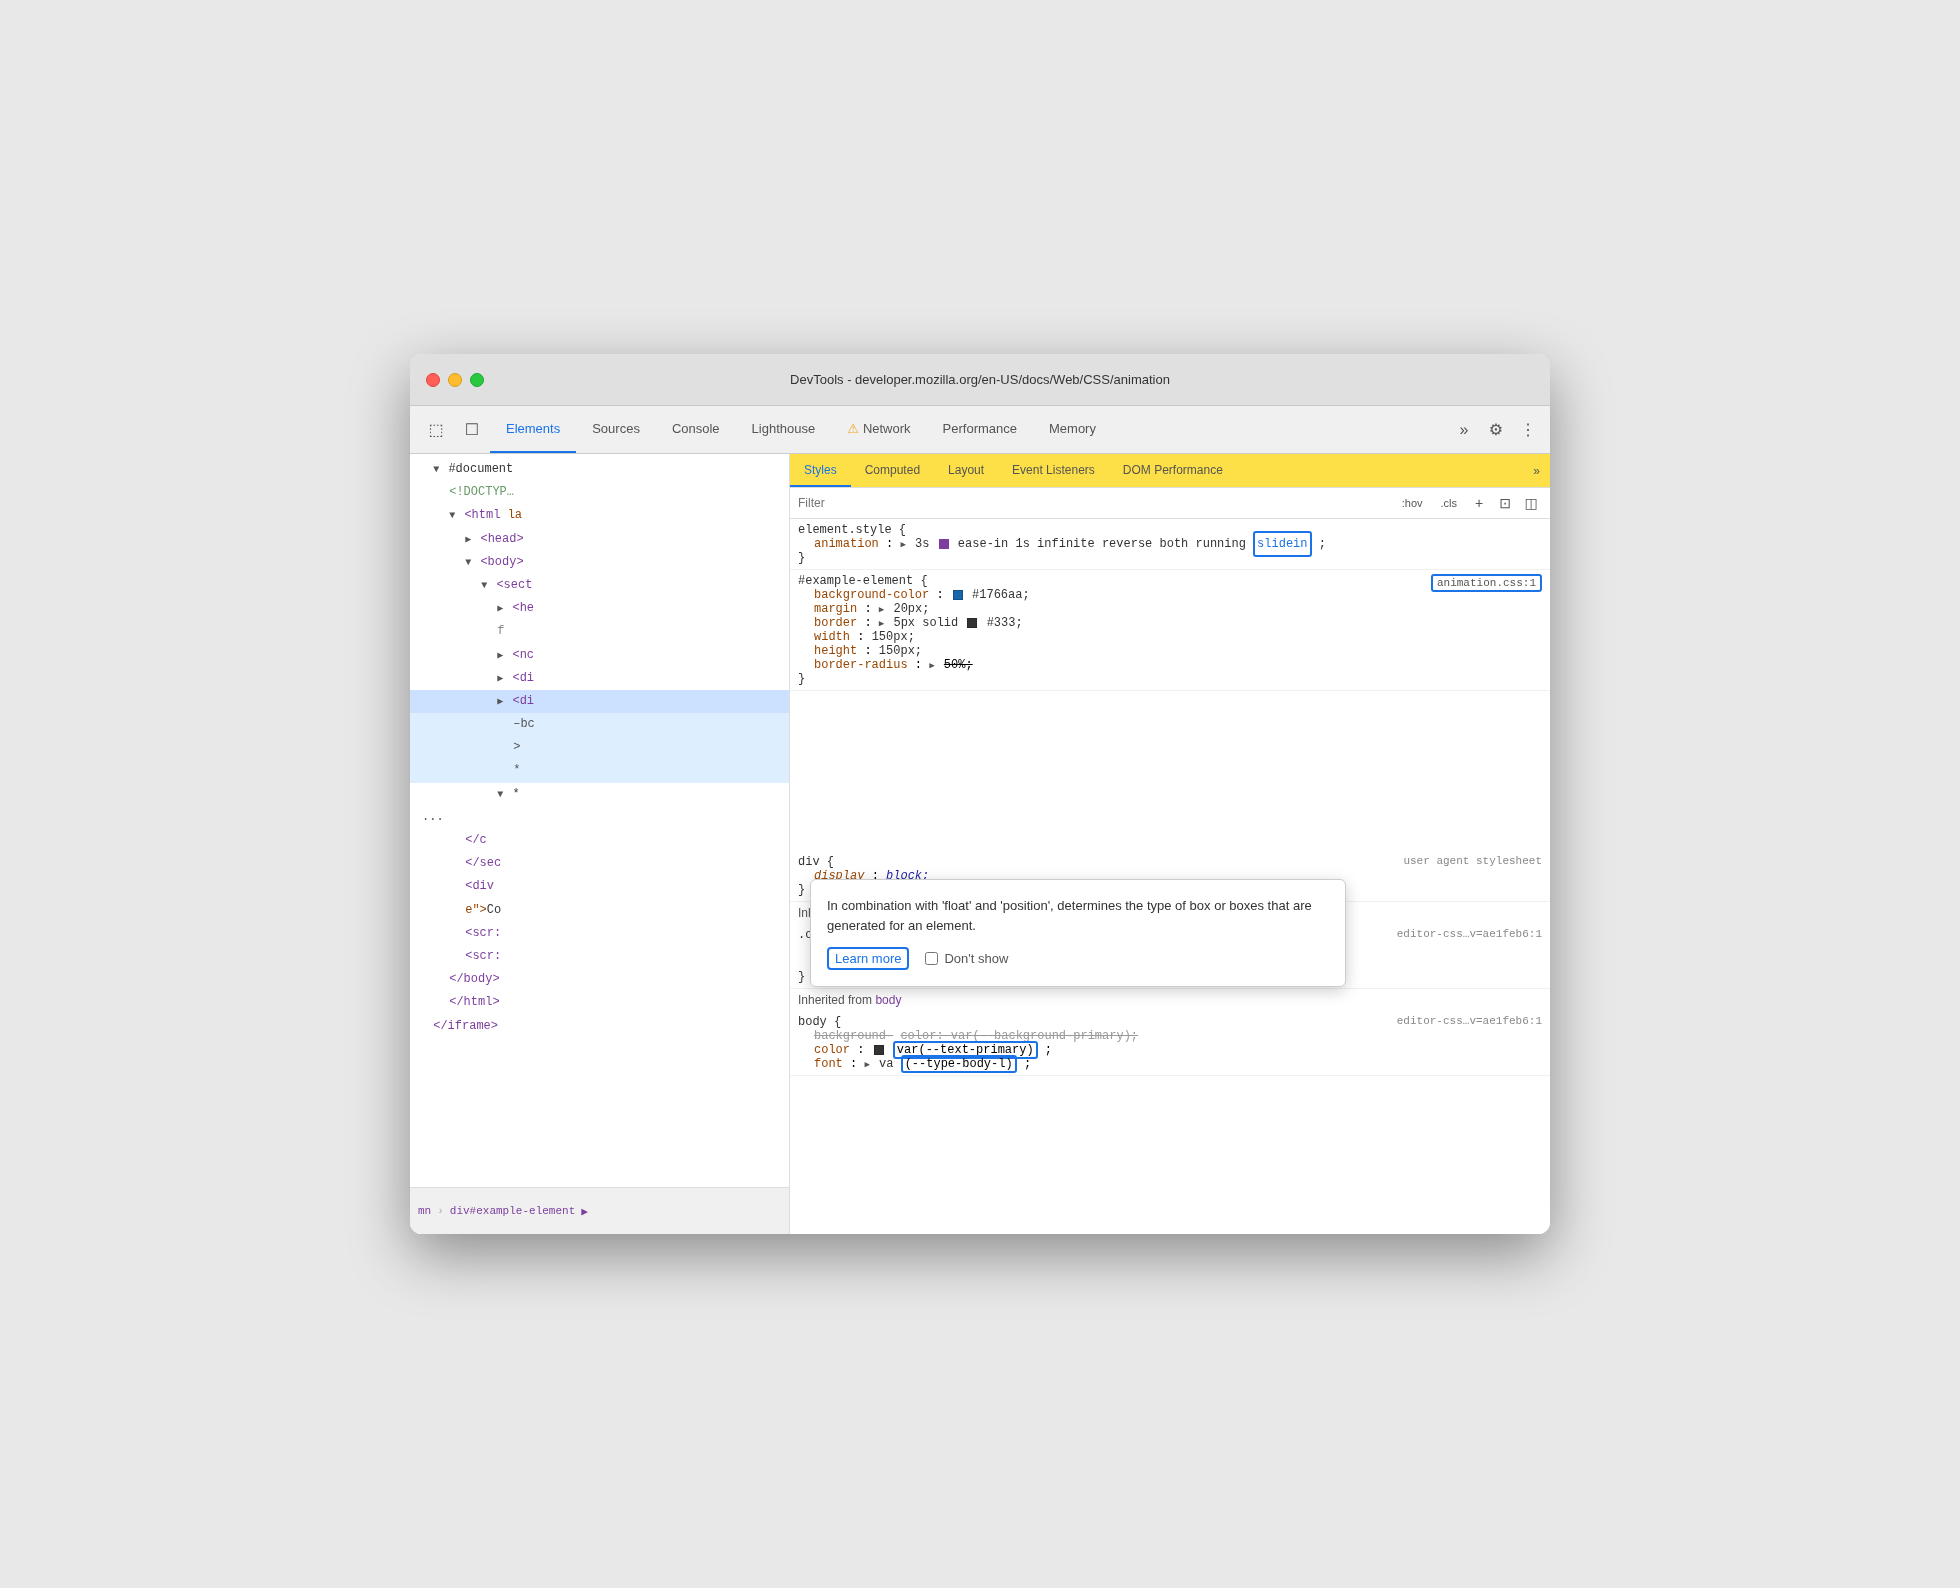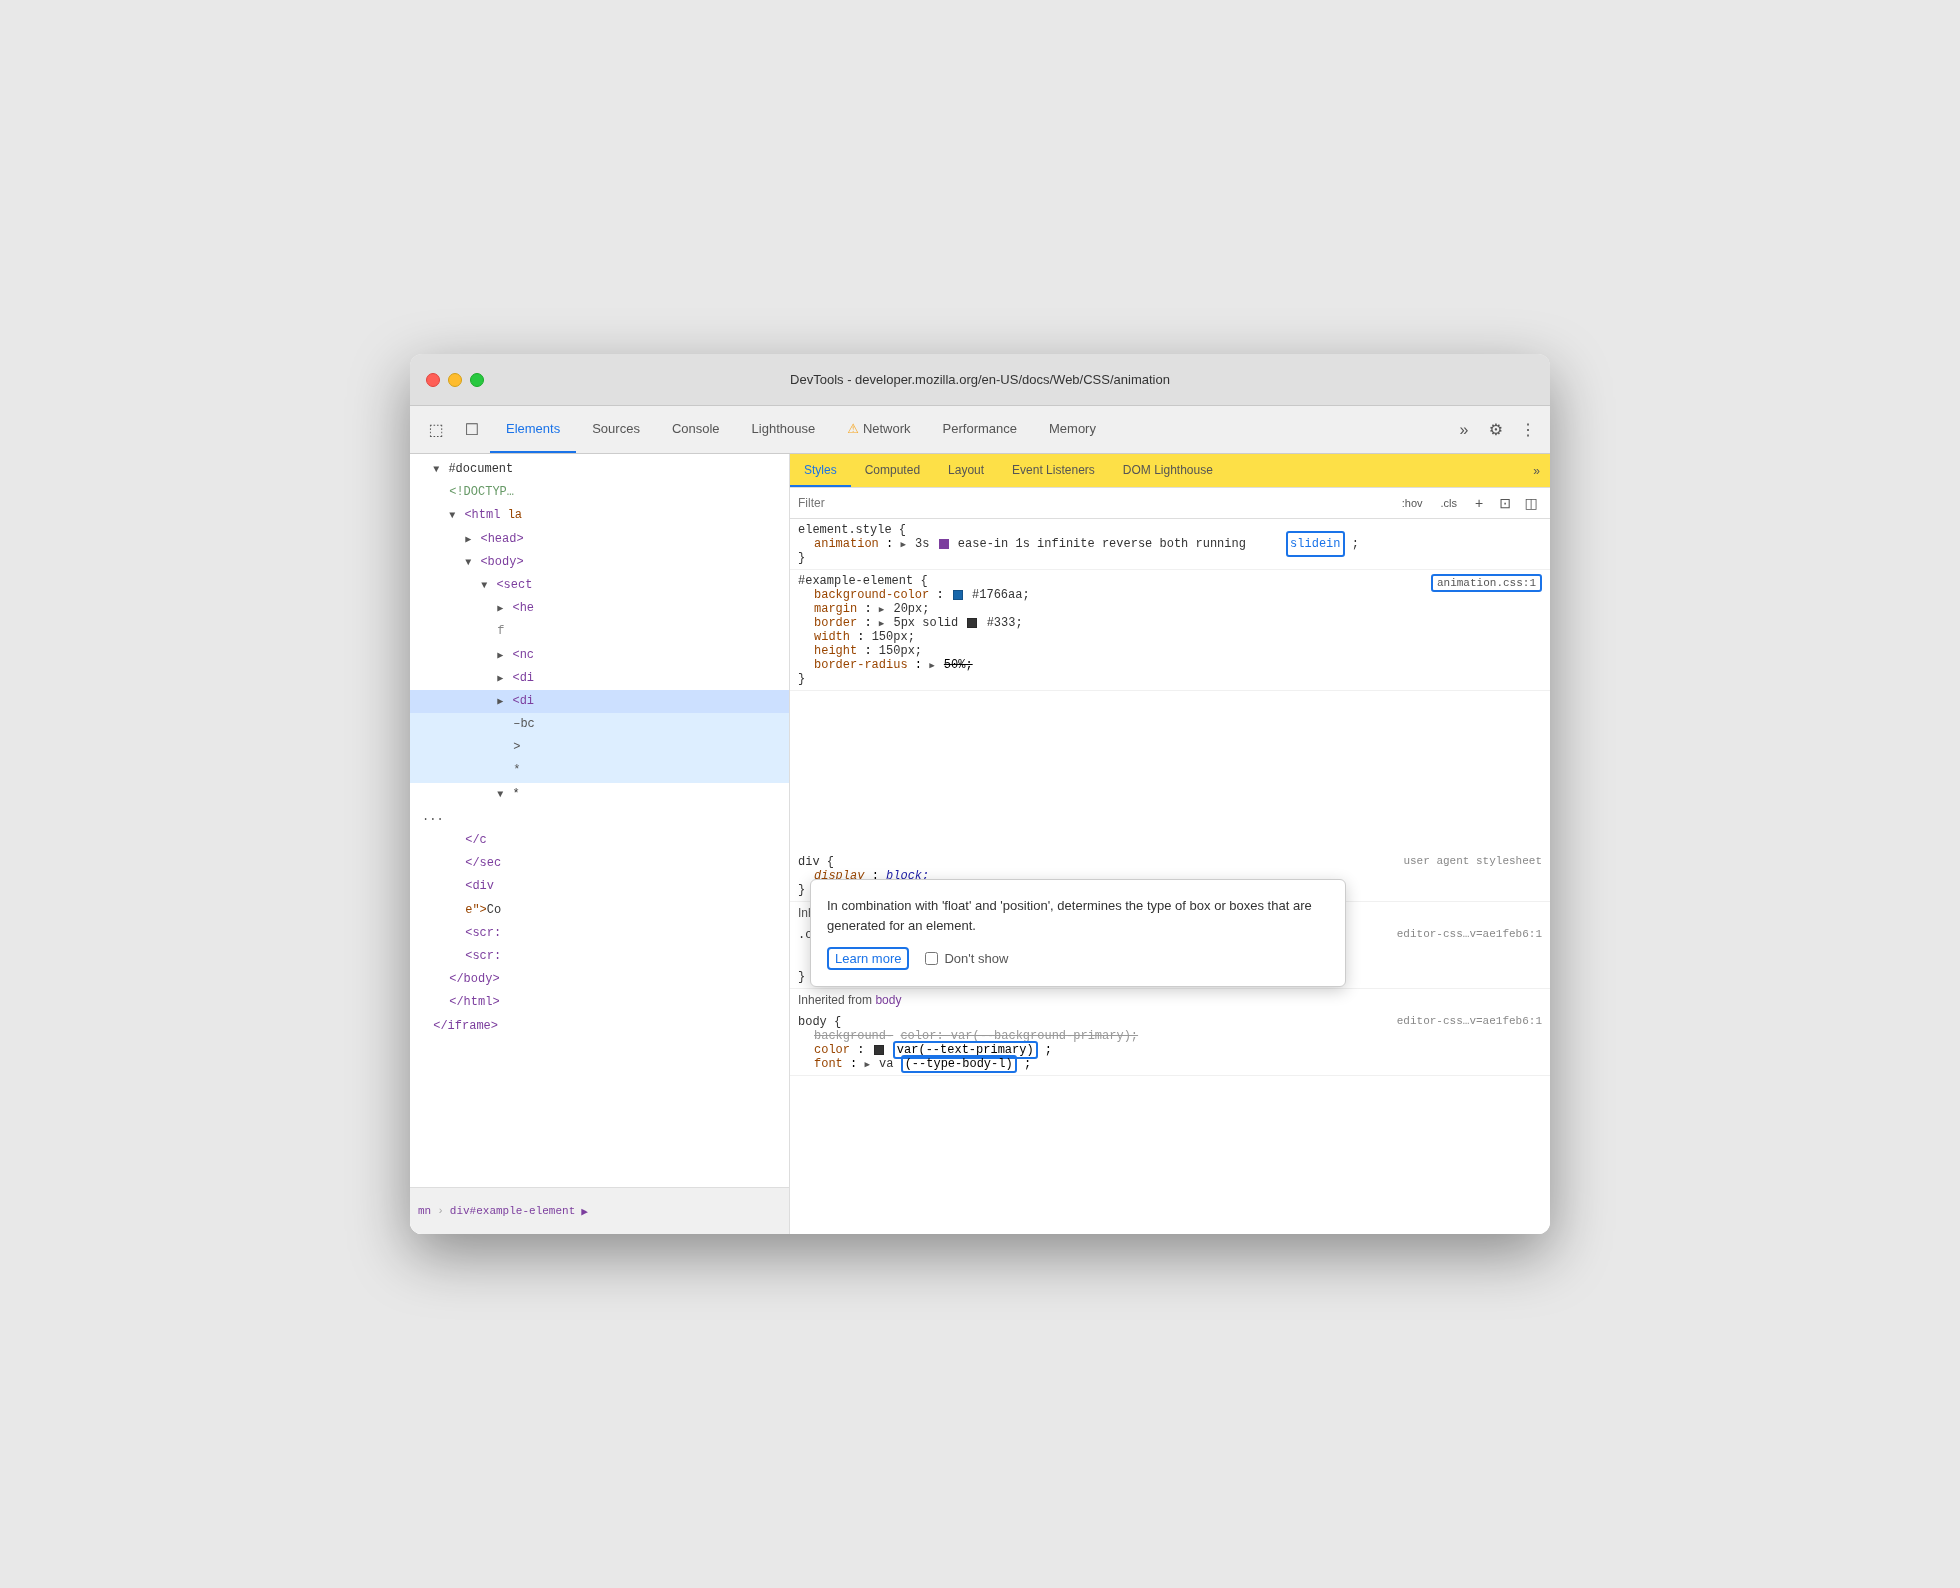--- a/index.html
+++ b/index.html
@@ -330,21 +330,20 @@
       font-family: -apple-system, BlinkMacSystemFont, Arial, sans-serif;
       font-size: 13px;
       color: #555;
     }
 
     .css-highlighted {
       border: 2px solid #1a73e8;
       border-radius: 3px;
       padding: 4px 2px;
       color: #1a73e8;
-      margin-left: 33px;
     }
 
     .inherited-label {
       padding: 4px 8px;
       color: #555;
       font-family: -apple-system, BlinkMacSystemFont, Arial, sans-serif;
       font-size: 12px;
     }
     .inherited-label .section-ref {
       color: #7c3e9e;
@@ -556,21 +555,21 @@
         <div class="styles-tab">
           <span>Computed</span>
         </div>
         <div class="styles-tab">
           <span>Layout</span>
         </div>
         <div class="styles-tab">
           <span>Event Listeners</span>
         </div>
         <div class="styles-tab">
-          <span>DOM Lighthouse</span>
+          <span>DOM Performance</span>
         </div>
         <div class="styles-tab-spacer"></div>
         <div class="styles-tab-chevron">»</div>
       </div>
 
       <div class="filter-bar">
         <input class="filter-input" type="text" placeholder="Filter" style="">
         <div class="filter-actions">
           <span class="filter-btn">:hov</span>
           <span class="filter-btn">.cls</span>

